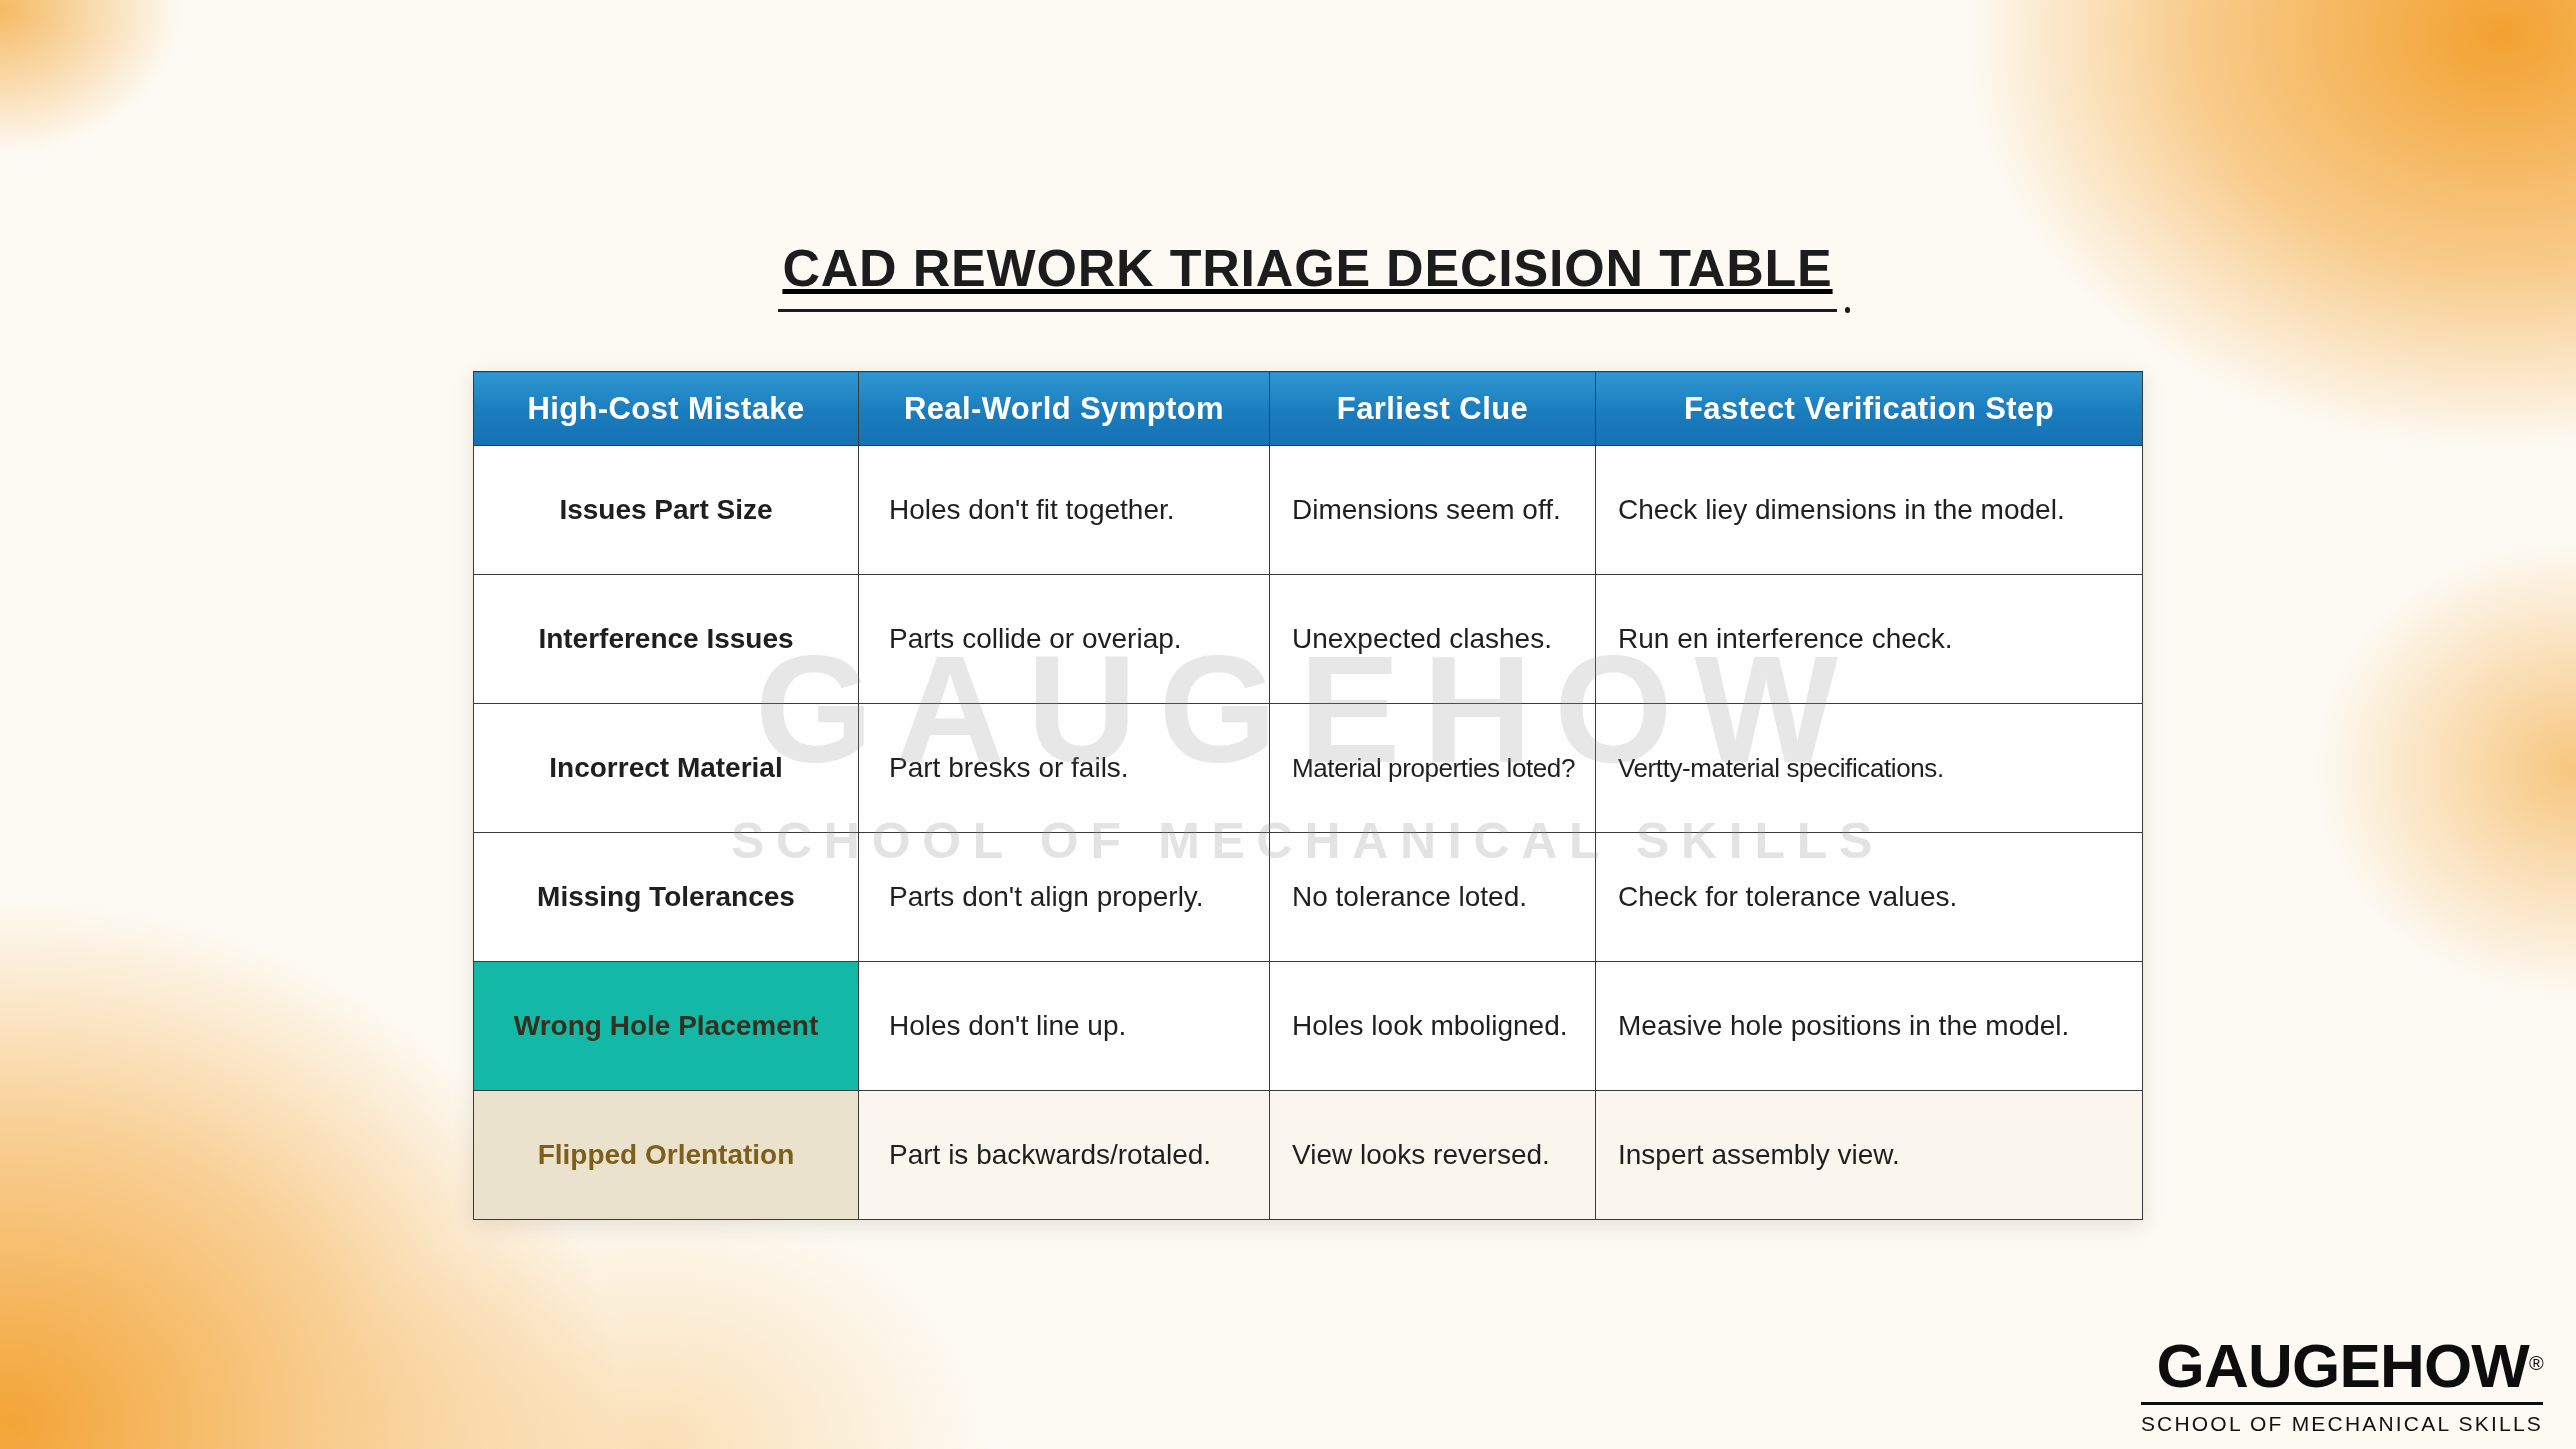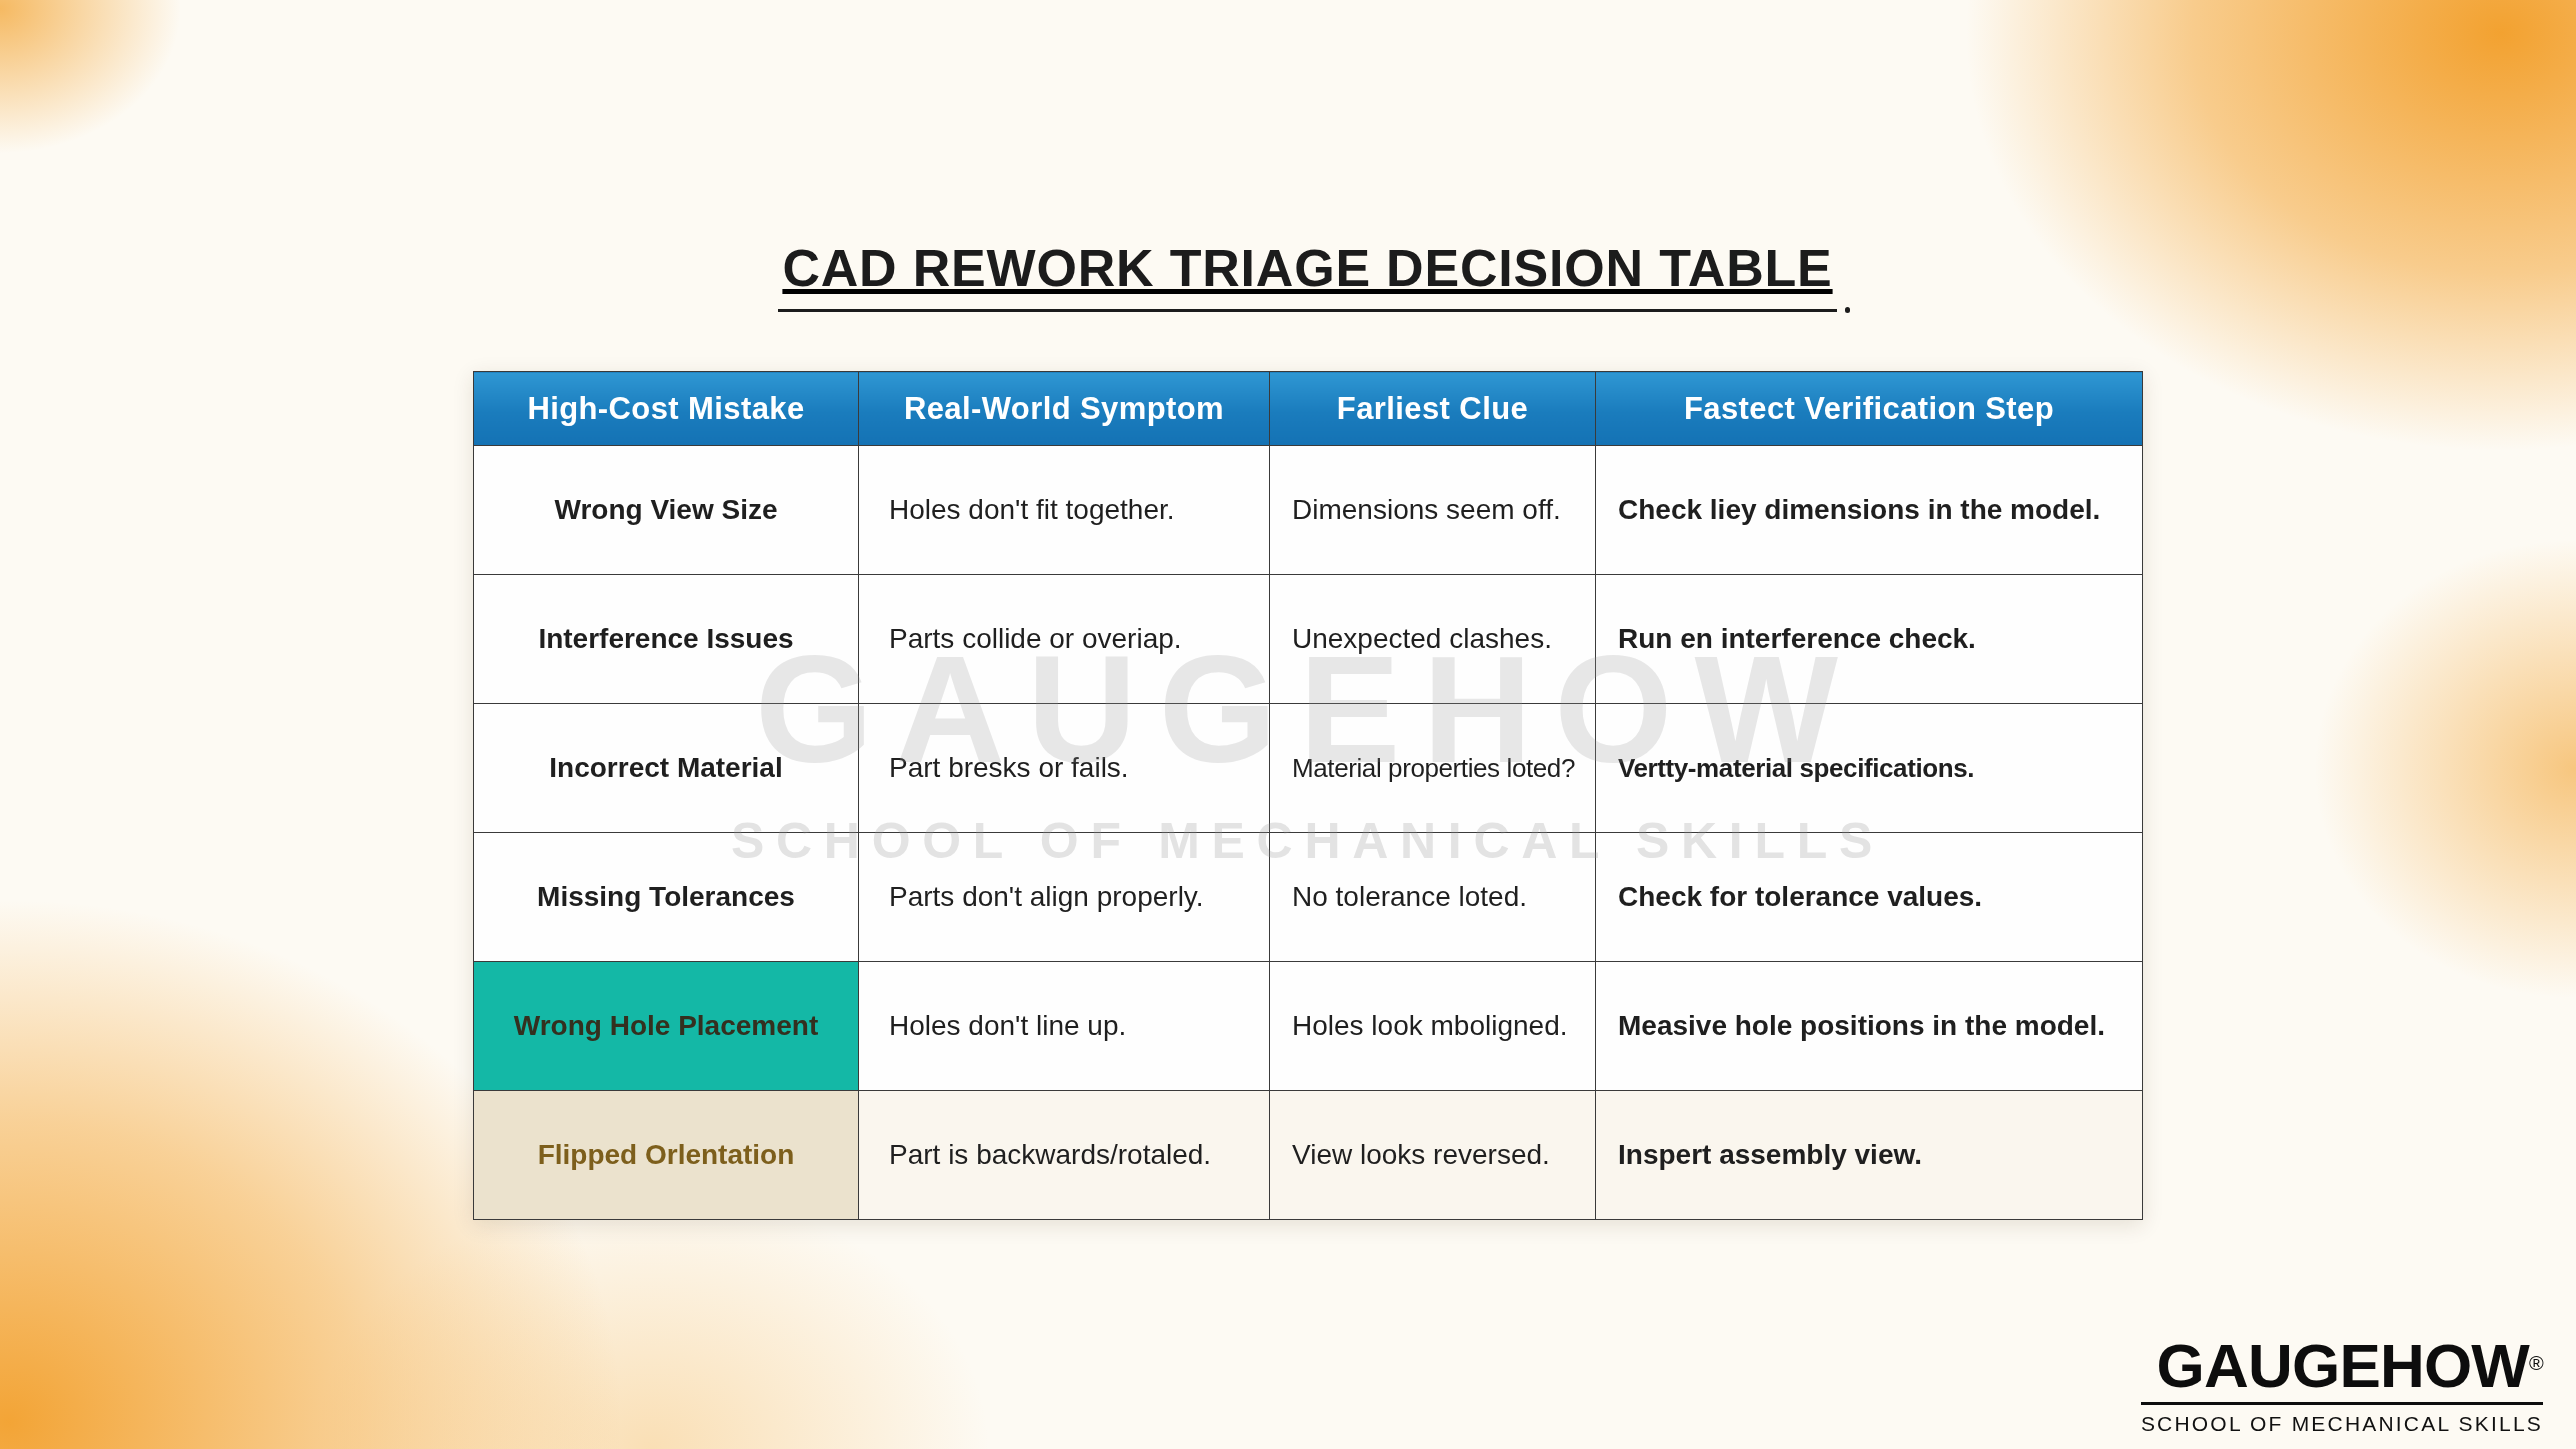--- a/index.html
+++ b/index.html
@@ -91,21 +91,21 @@
   td.c1 {
     text-align: center;
     font-weight: 700;
     font-size: 31px;
     color: #1a1a1a;
     background: #edf4fa;
     padding: 0 15px;
   }
   td.c2 { padding-left: 30px; }
   td.c3 { padding-left: 22px; }
-  td.c4 { padding-left: 22px; font-weight: bold; }
+  td.c4 { padding-left: 22px; }
   tr.r3 td.c3, tr.r3 td.c4 { font-size: 26px; letter-spacing: -0.4px; }
   tr.r5 td.c1 { color: #34301f; background: #14b8a6; }
   tr.r6 td.c1 { color: #7d5f1c; background: #ebe2cd; }
   tr.r6 td.c2, tr.r6 td.c3, tr.r6 td.c4 { background: #faf6ee; }
 
   
   .watermark {
     position: absolute;
     left: 0;
     top: 251px;
@@ -185,21 +185,21 @@
       <thead>
         <tr>
           <th>High-Cost Mistake</th>
           <th>Real-World Symptom</th>
           <th>Farliest Clue</th>
           <th>Fastect Verification Step</th>
         </tr>
       </thead>
       <tbody>
         <tr class="r1">
-          <td class="c1">Wrong View Size</td>
+          <td class="c1">Issues Part Size</td>
           <td class="c2">Holes don't fit together.</td>
           <td class="c3">Dimensions seem off.</td>
           <td class="c4">Check liey dimensions in the model.</td>
         </tr>
         <tr class="r2">
           <td class="c1">Interference Issues</td>
           <td class="c2">Parts collide or overiap.</td>
           <td class="c3">Unexpected clashes.</td>
           <td class="c4">Run en interference check.</td>
         </tr>

